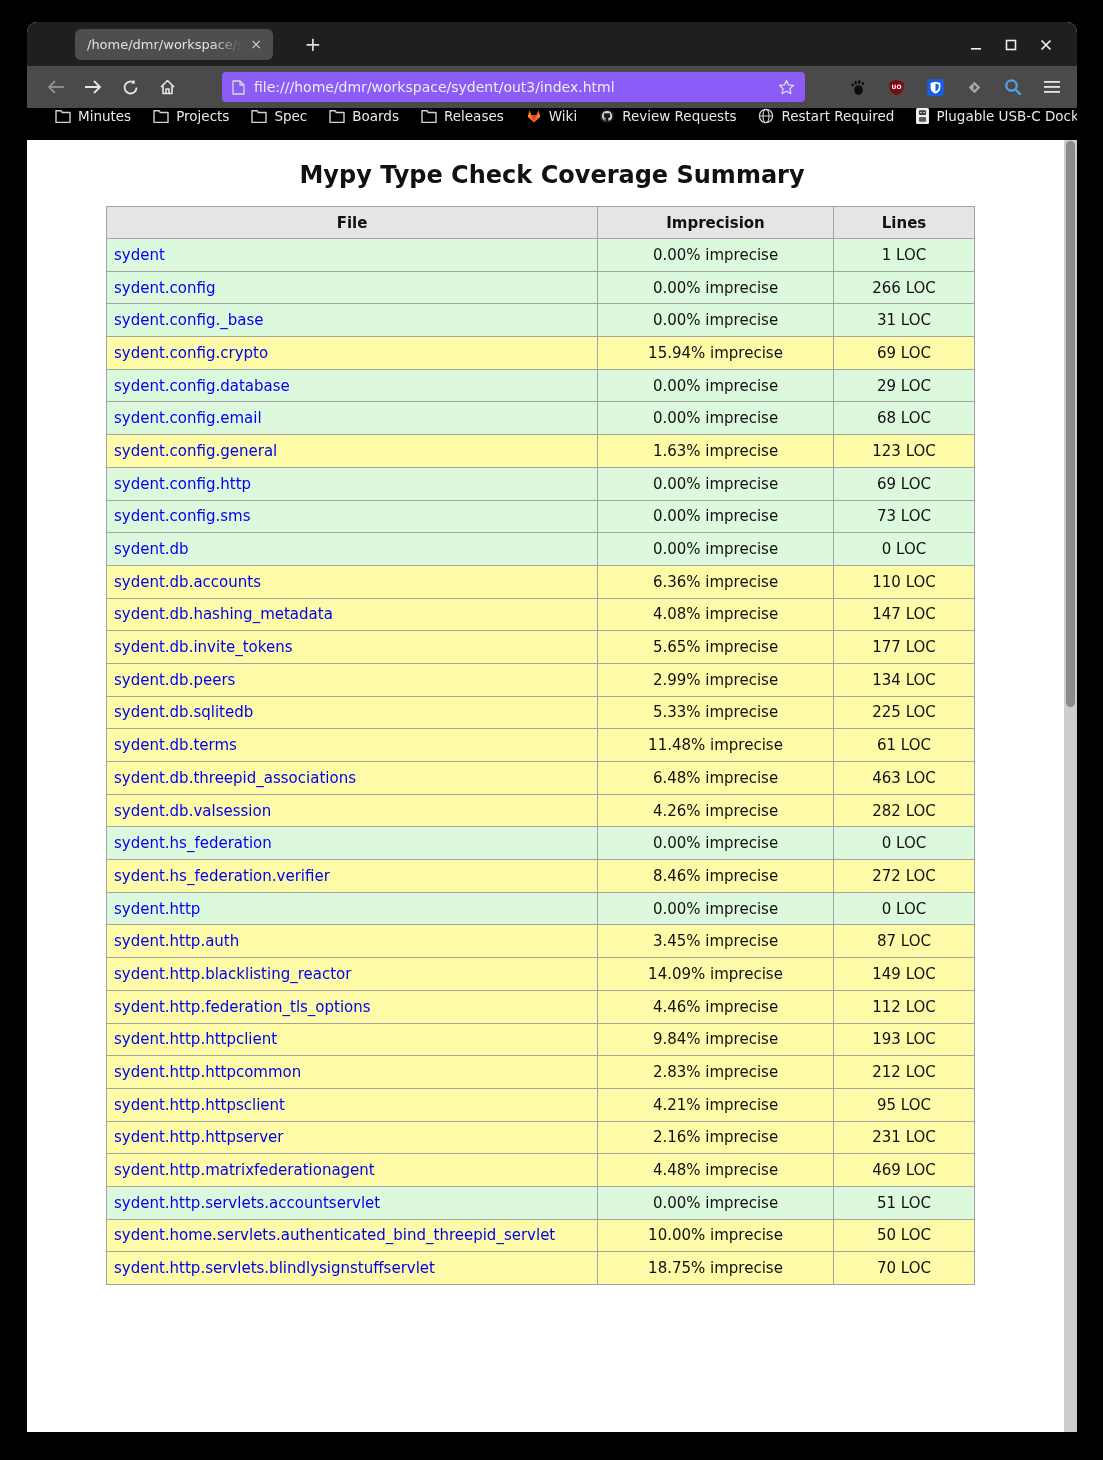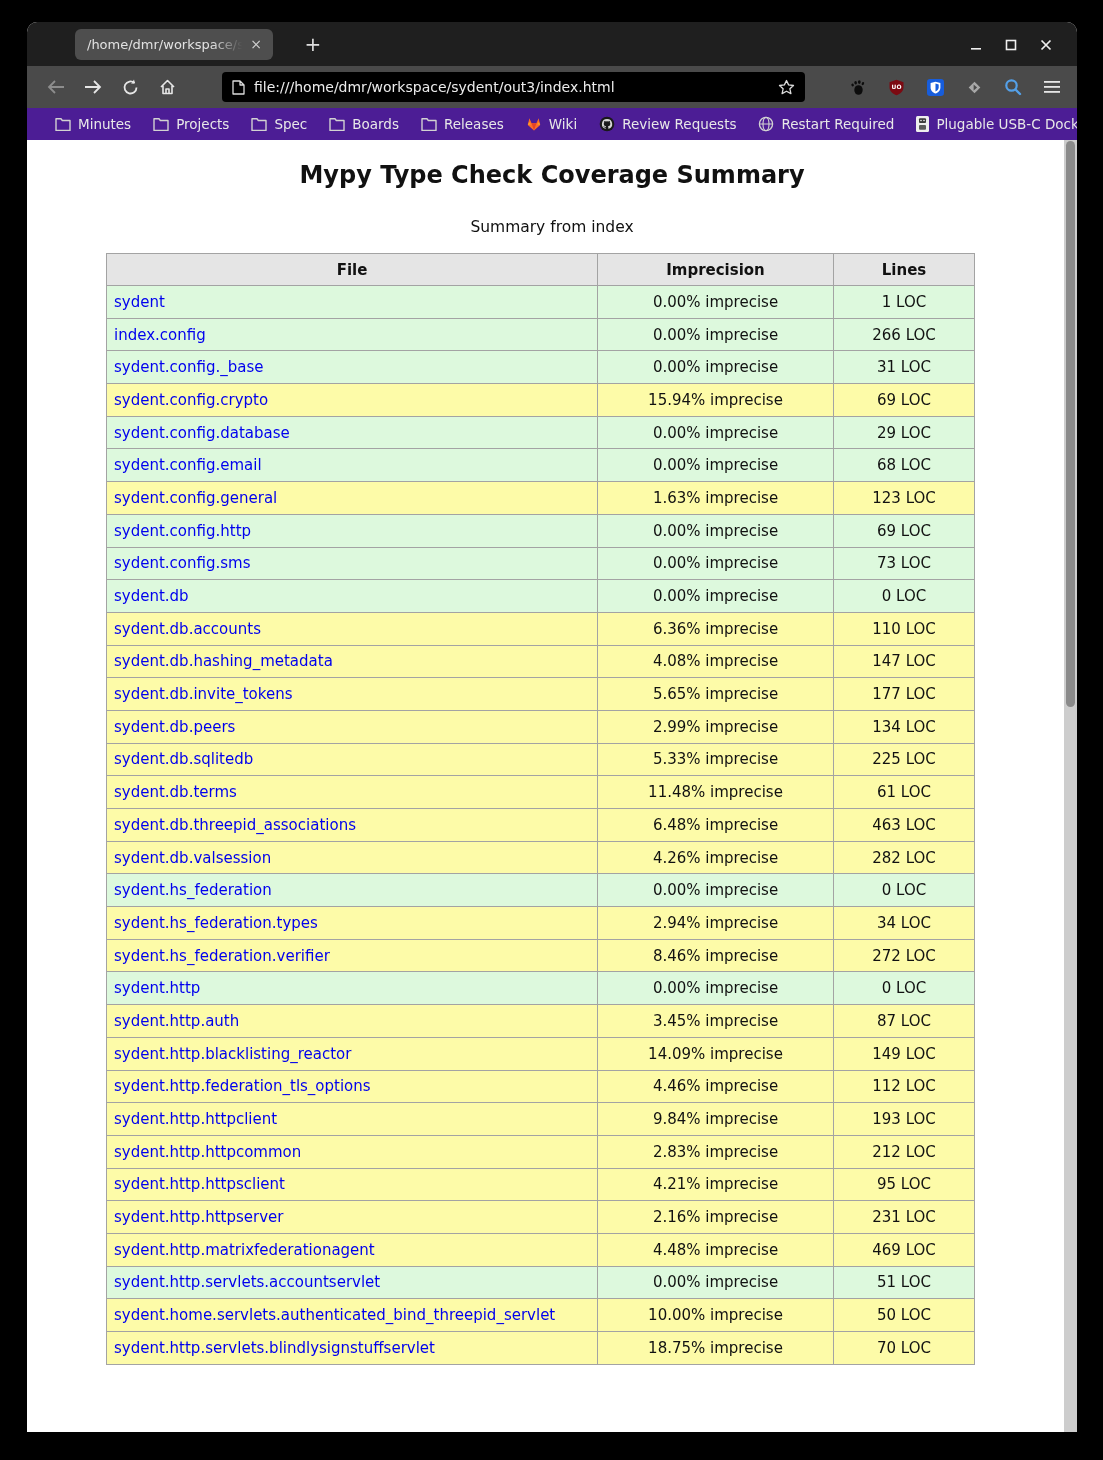--- a/index.html
+++ b/index.html
@@ -25,30 +25,30 @@
   .win-controls { position:absolute; right:16px; top:8px; display:flex; gap:5px; }
   .win-btn { width:30px; height:30px; display:flex; align-items:center; justify-content:center; }
 
   
   .toolbar { position:relative; height:42px; background:#4a4a4a;
              display:flex; align-items:center; }
   .nav-btn { width:32px; height:32px; display:flex; align-items:center;
              justify-content:center; margin-left:5px; border-radius:4px; }
   .nav-btn:first-child { margin-left:13px; }
   .urlbar { position:absolute; left:195px; top:6px; width:583px; height:30px;
-            background:#000000; border-radius:4px; display:flex; align-items:center;
+            background:#8b5cf6; border-radius:4px; display:flex; align-items:center;
             padding:0 10px; }
   .url-text { color:#ececec; font-size:14px; margin-left:9px; flex:1;
               white-space:nowrap; overflow:hidden; }
   .tb-icons { position:absolute; right:10px; top:5px; display:flex; gap:9px; }
   .tb-icon { width:30px; height:32px; display:flex; align-items:center; justify-content:center;
              border-radius:4px; }
 
   
-  .bookmarks { height:32px; background:#4c1d95; display:flex; align-items:center;
+  .bookmarks { height:32px; background:#000000; display:flex; align-items:flex-start;
                padding:0 28px; gap:22px; }
   .bm-item { display:flex; align-items:center; gap:7px; color:#e8e8e8; font-size:13.5px;
              white-space:nowrap; }
 
   
   .content { position:relative; height:1460px; background:#fff; overflow:hidden; }
   .page-title { margin-top:21px; text-align:center; font-size:24px; font-weight:bold; color:#111; }
   .page-caption { margin-top:29px; text-align:center; font-size:15.5px; color:#111; }
 
   table.report { border-collapse:collapse; table-layout:fixed; margin:17px 0 0 79px;
@@ -260,21 +260,20 @@
             </svg>
           </span>
           <span>Plugable USB-C Docki…</span>
         </span>
       </span>
 
   </div>
 
   <div class="content">
     <h1 class="page-title">Mypy Type Check Coverage Summary</h1>
-    <div class="page-caption">Summary from index</div>
 
     <table class="report">
       <colgroup>
           <col class="c-file">
           <col class="c-imp">
           <col class="c-loc">
         </colgroup>
       <thead>
         <tr>
           <th>File</th>
@@ -282,21 +281,21 @@
           <th>Lines</th>
         </tr>
       </thead>
       <tbody id="table-body">
           <tr class="data-row row-ok">
             <td class="file-cell"><a class="file-link" href="#">sydent</a></td>
             <td class="mid-cell">0.00% imprecise</td>
             <td class="mid-cell">1 LOC</td>
           </tr>
           <tr class="data-row row-ok">
-            <td class="file-cell"><a class="file-link" href="#">index.config</a></td>
+            <td class="file-cell"><a class="file-link" href="#">sydent.config</a></td>
             <td class="mid-cell">0.00% imprecise</td>
             <td class="mid-cell">266 LOC</td>
           </tr>
           <tr class="data-row row-ok">
             <td class="file-cell"><a class="file-link" href="#">sydent.config._base</a></td>
             <td class="mid-cell">0.00% imprecise</td>
             <td class="mid-cell">31 LOC</td>
           </tr>
           <tr class="data-row row-warn">
             <td class="file-cell"><a class="file-link" href="#">sydent.config.crypto</a></td>
@@ -372,25 +371,20 @@
             <td class="file-cell"><a class="file-link" href="#">sydent.db.valsession</a></td>
             <td class="mid-cell">4.26% imprecise</td>
             <td class="mid-cell">282 LOC</td>
           </tr>
           <tr class="data-row row-ok">
             <td class="file-cell"><a class="file-link" href="#">sydent.hs_federation</a></td>
             <td class="mid-cell">0.00% imprecise</td>
             <td class="mid-cell">0 LOC</td>
           </tr>
           <tr class="data-row row-warn">
-            <td class="file-cell"><a class="file-link" href="#">sydent.hs_federation.types</a></td>
-            <td class="mid-cell">2.94% imprecise</td>
-            <td class="mid-cell">34 LOC</td>
-          </tr>
-          <tr class="data-row row-warn">
             <td class="file-cell"><a class="file-link" href="#">sydent.hs_federation.verifier</a></td>
             <td class="mid-cell">8.46% imprecise</td>
             <td class="mid-cell">272 LOC</td>
           </tr>
           <tr class="data-row row-ok">
             <td class="file-cell"><a class="file-link" href="#">sydent.http</a></td>
             <td class="mid-cell">0.00% imprecise</td>
             <td class="mid-cell">0 LOC</td>
           </tr>
           <tr class="data-row row-warn">

